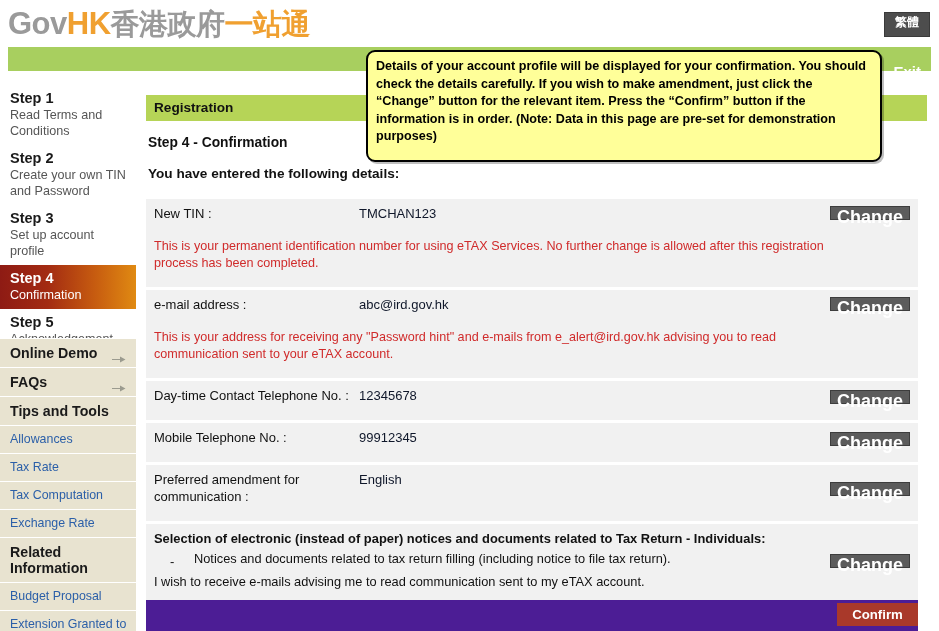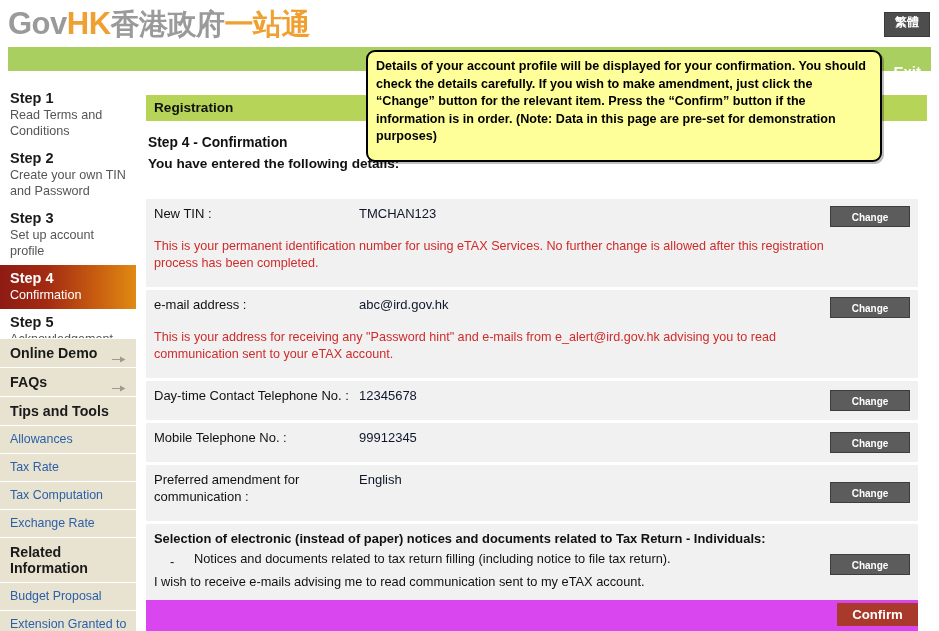--- a/index.html
+++ b/index.html
@@ -162,21 +162,21 @@
     font-size: 13.6px; font-weight: bold; color: #111111;
   }
   #step-head {
     margin-top: 14px;
     font-size: 13.8px;
     font-weight: bold;
     color: #111111;
     padding-left: 2px;
   }
   #entered-head {
-    margin-top: 6px;
+    margin-top: 16px;
     font-size: 13.6px;
     font-weight: bold;
     color: #111111;
     padding-left: 2px;
   }
 
   
   #rows {
     position: absolute;
     left: 146px; top: 199px;
@@ -210,25 +210,25 @@
     color: #d02b2b;
     font-size: 12.6px;
     line-height: 16.5px;
     margin-top: 16px;
     padding-right: 90px;
   }
   .change-btn {
     position: absolute;
     right: 8px;
     top: 7px;
-    width: 80px; height: 21px;
+    width: 80px; height: 14px;
     background: #5c5c5c;
     border: 1px solid #3d3d3d;
     color: #ffffff;
-    font-size: 10px;
+    font-size: 18px;
     font-weight: bold;
     text-align: center;
     line-height: 21px;
     cursor: pointer;
   }
   .change-btn.mid { top: 50%; margin-top: -11px; }
 
   
   .notice-title {
     font-size: 12.9px;
@@ -264,21 +264,21 @@
     color: #111111;
     line-height: 17px;
     margin-top: 6px;
   }
 
   
   #footer {
     position: absolute;
     left: 146px; top: 600px;
     width: 772px; height: 31px;
-    background: #d946ef;
+    background: #4c1d95;
   }
   #confirm-btn {
     position: absolute;
     right: 0px; top: 3px;
     width: 81px; height: 23px;
     background: #a9392a;
     color: #ffffff;
     font-size: 13.2px;
     font-weight: bold;
     text-align: center;

